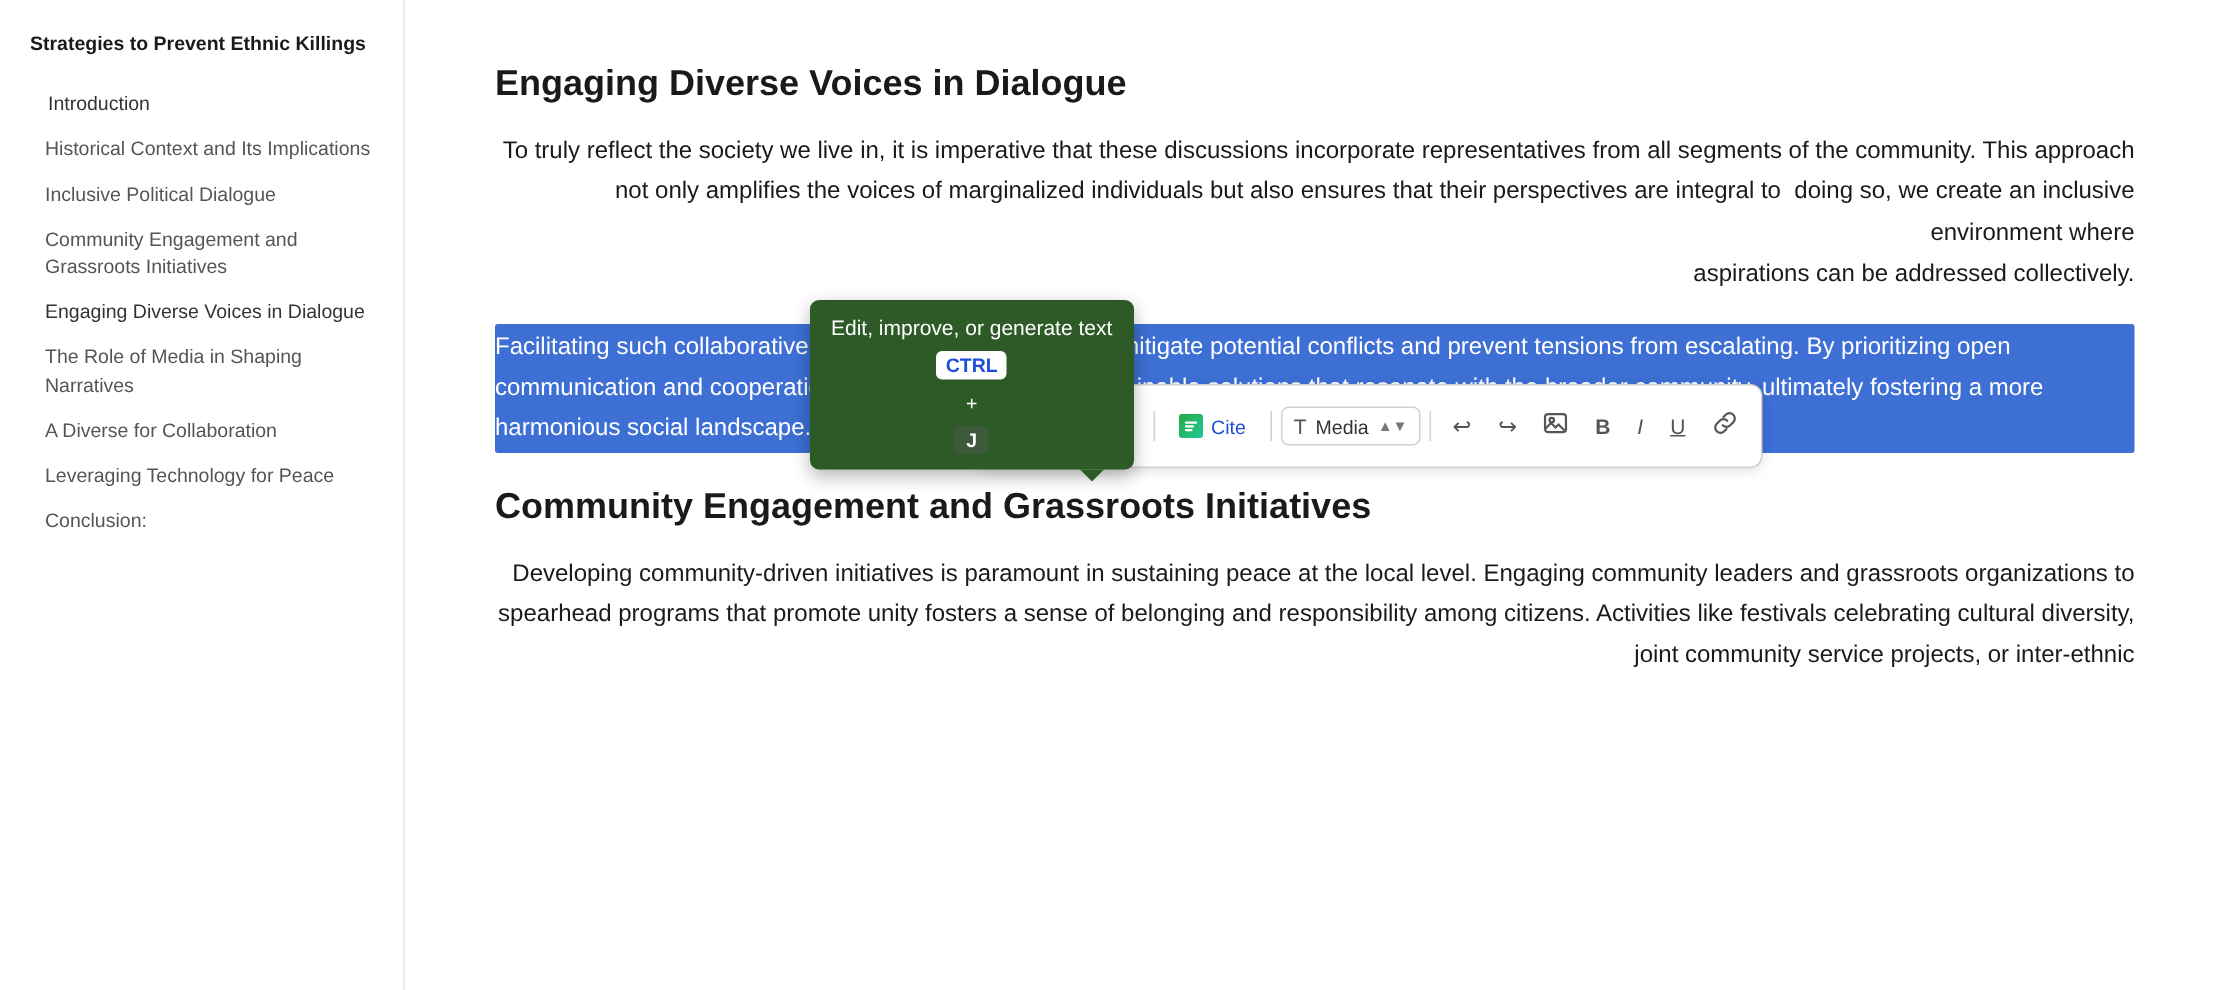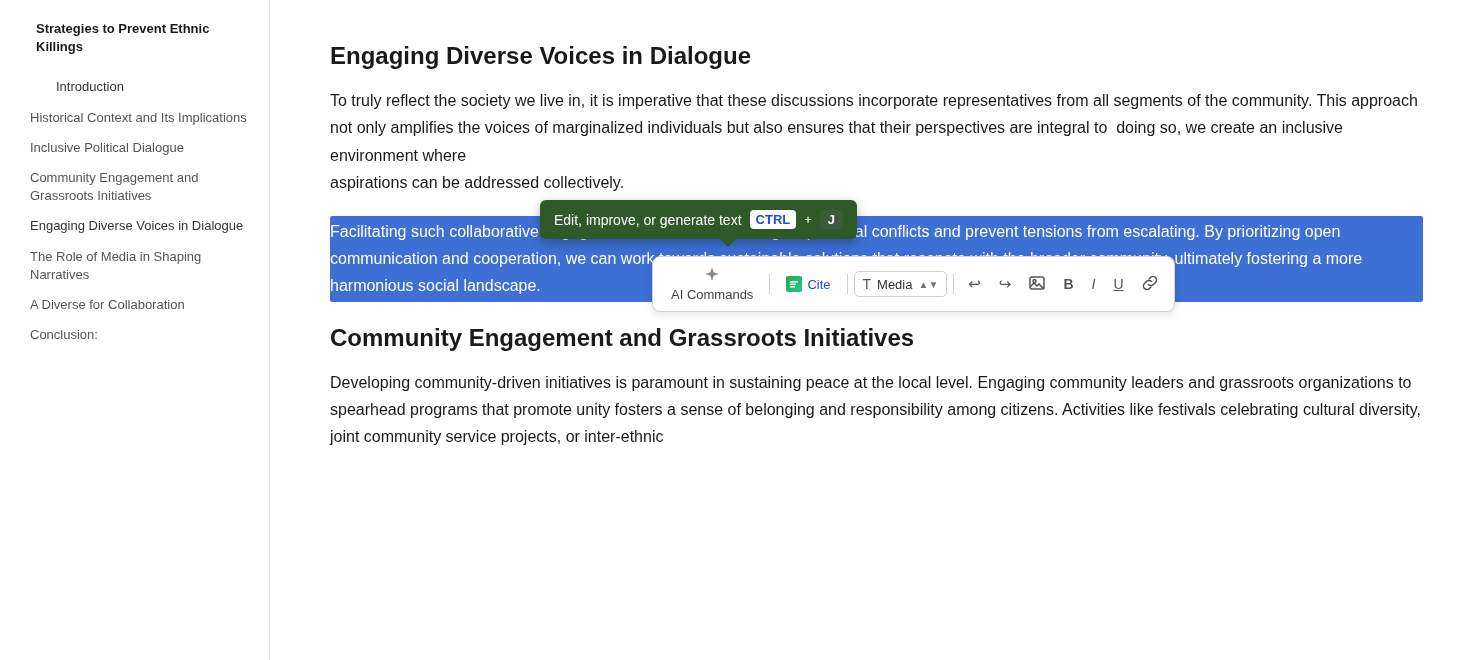--- a/index.html
+++ b/index.html
@@ -19,37 +19,36 @@
       background: #ffffff;
       border-right: 1px solid #e8e8e8;
       padding: 20px 0;
       overflow-y: auto;
       height: 660px;
     }
     .sidebar-title {
       font-size: 13px;
       font-weight: 600;
       color: #1a1a1a;
-      padding: 0 20px 16px 36px;
+      padding: 0 20px 16px 20px;
       line-height: 1.4;
     }
     .sidebar-item {
       display: block;
       padding: 6px 20px 6px 30px;
       font-size: 13px;
       color: #555;
       cursor: pointer;
       line-height: 1.4;
       text-decoration: none;
     }
     .sidebar-item.top-level {
       padding-left: 32px;
       font-weight: 500;
       color: #333;
-      margin-left: 24px;
     }
     .sidebar-item.active {
       color: #333;
     }
 
     
     .main {
       flex: 1;
       overflow-y: auto;
       padding: 40px 60px;
@@ -62,20 +61,21 @@
       color: #1a1a1a;
       margin-bottom: 16px;
       line-height: 1.3;
     }
 
     .body-text {
       font-size: 16px;
       line-height: 1.7;
       color: #1a1a1a;
       margin-bottom: 20px;
+      text-align: right;
     }
 
     .highlighted-text {
       background-color: #3d6fd4;
       color: #ffffff;
       font-size: 16px;
       line-height: 1.7;
       padding: 2px 0;
       display: block;
       margin-bottom: 20px;
@@ -91,20 +91,21 @@
       color: #fff;
       border-radius: 6px;
       padding: 10px 14px;
       font-size: 14px;
       display: flex;
       align-items: center;
       gap: 8px;
       white-space: nowrap;
       z-index: 100;
       box-shadow: 0 4px 12px rgba(0,0,0,0.3);
+      flex-direction: column;
     }
     .tooltip-popup::after {
       content: '';
       position: absolute;
       bottom: -8px;
       left: 180px;
       width: 0;
       height: 0;
       border-left: 8px solid transparent;
       border-right: 8px solid transparent;
@@ -225,20 +226,21 @@
 <nav class="sidebar">
   <div class="sidebar-title">Strategies to Prevent Ethnic Killings</div>
 
   <a class="sidebar-item top-level">Introduction</a>
   <a class="sidebar-item">Historical Context and Its Implications</a>
   <a class="sidebar-item">Inclusive Political Dialogue</a>
   <a class="sidebar-item">Community Engagement and Grassroots Initiatives</a>
   <a class="sidebar-item active">Engaging Diverse Voices in Dialogue</a>
   <a class="sidebar-item">The Role of Media in Shaping Narratives</a>
   <a class="sidebar-item">A Diverse for Collaboration</a>
+  <a class="sidebar-item">Leveraging Technology for Peace</a>
   <a class="sidebar-item">Conclusion:</a>
 </nav>
 
 <main class="main">
 
   <h2 class="section-heading">Engaging Diverse Voices in Dialogue</h2>
 
   <p class="body-text">
     <span>To truly reflect the society we live in, it is imperative that these discussions incorporate representatives from all segments of the community. This approach not only amplifies the voices of marginalized individuals but also ensures that their perspectives are integral to</span>
     &nbsp;doing so, we create an inclusive environment where

